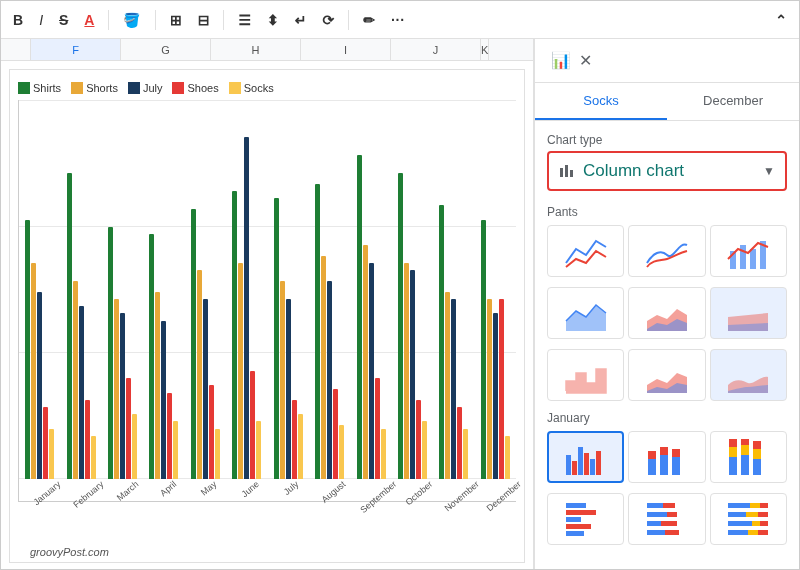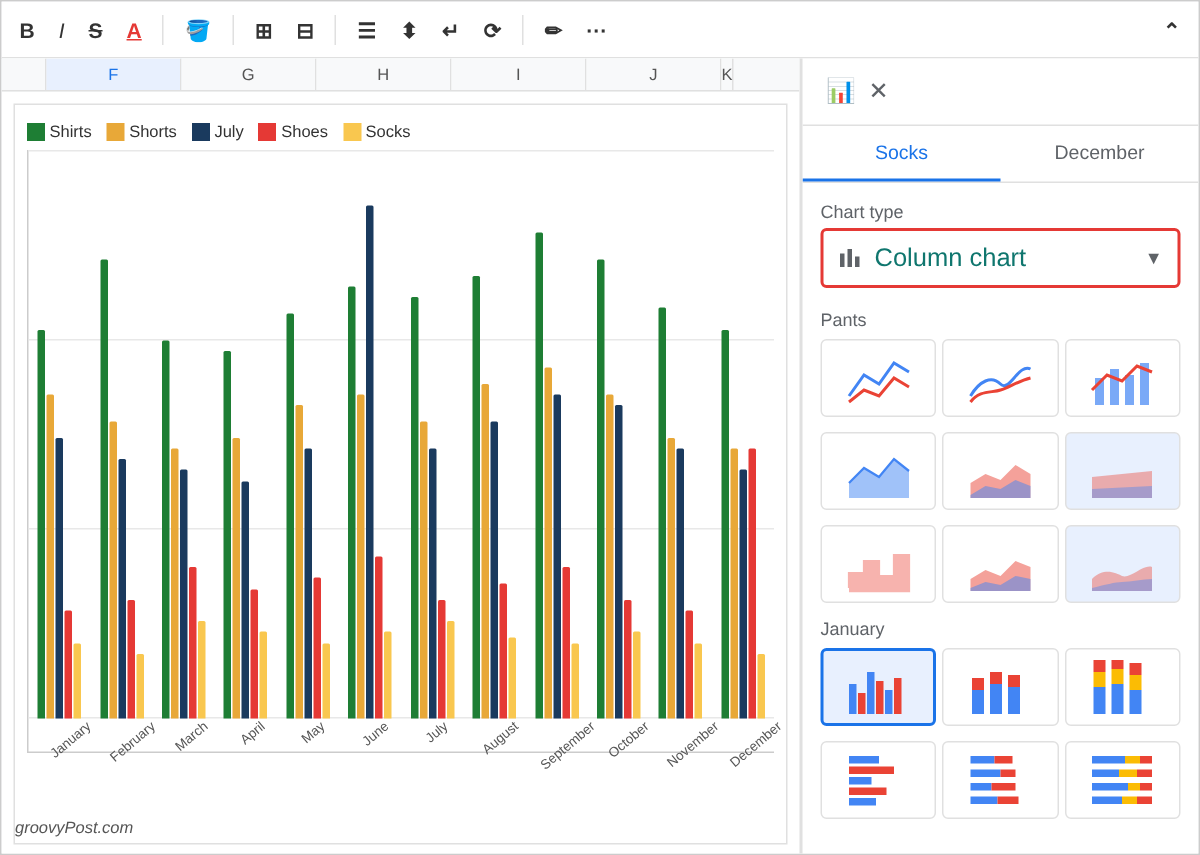--- a/index.html
+++ b/index.html
@@ -207,21 +207,21 @@
       display: inline-block;
       transform: rotate(-40deg);
       transform-origin: top right;
       white-space: nowrap;
       font-size: 9px;
     }
 
     .watermark {
       position: absolute;
       bottom: 4px;
-      left: 0;
+      left: 20px;
       font-size: 11px;
       color: #555;
       font-style: italic;
     }
 
     
     .chart-editor {
       width: 265px;
       background: #fff;
       display: flex;

